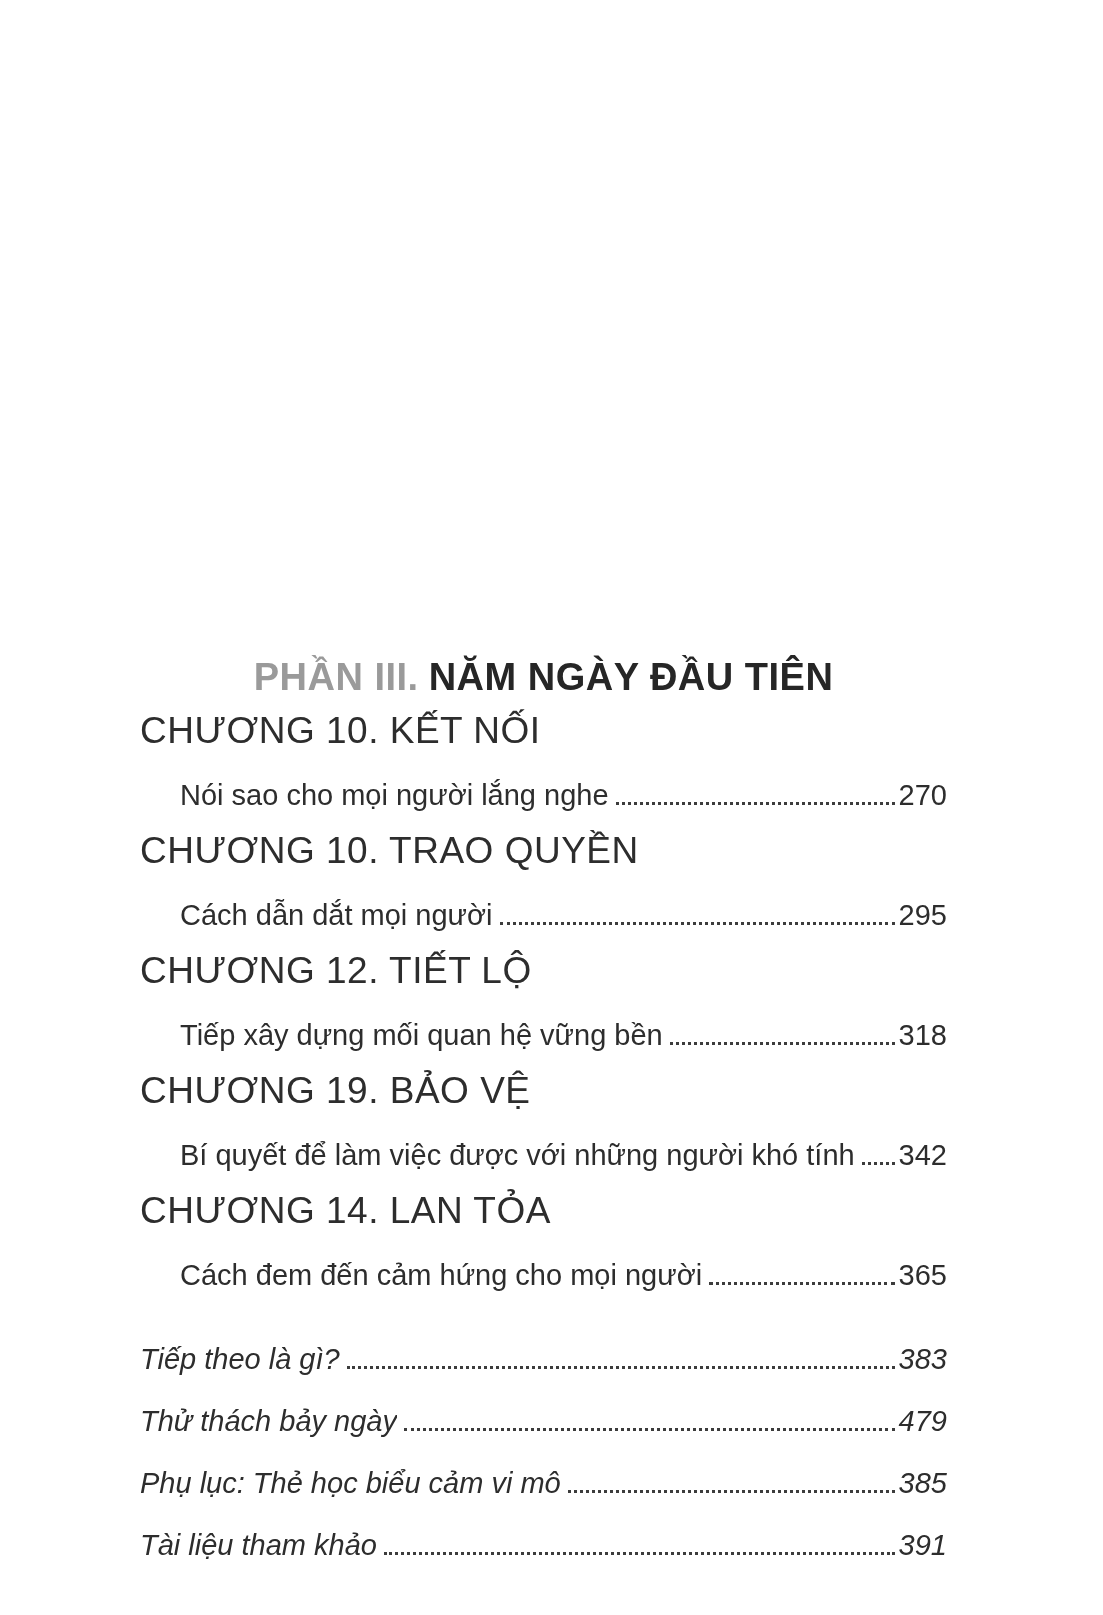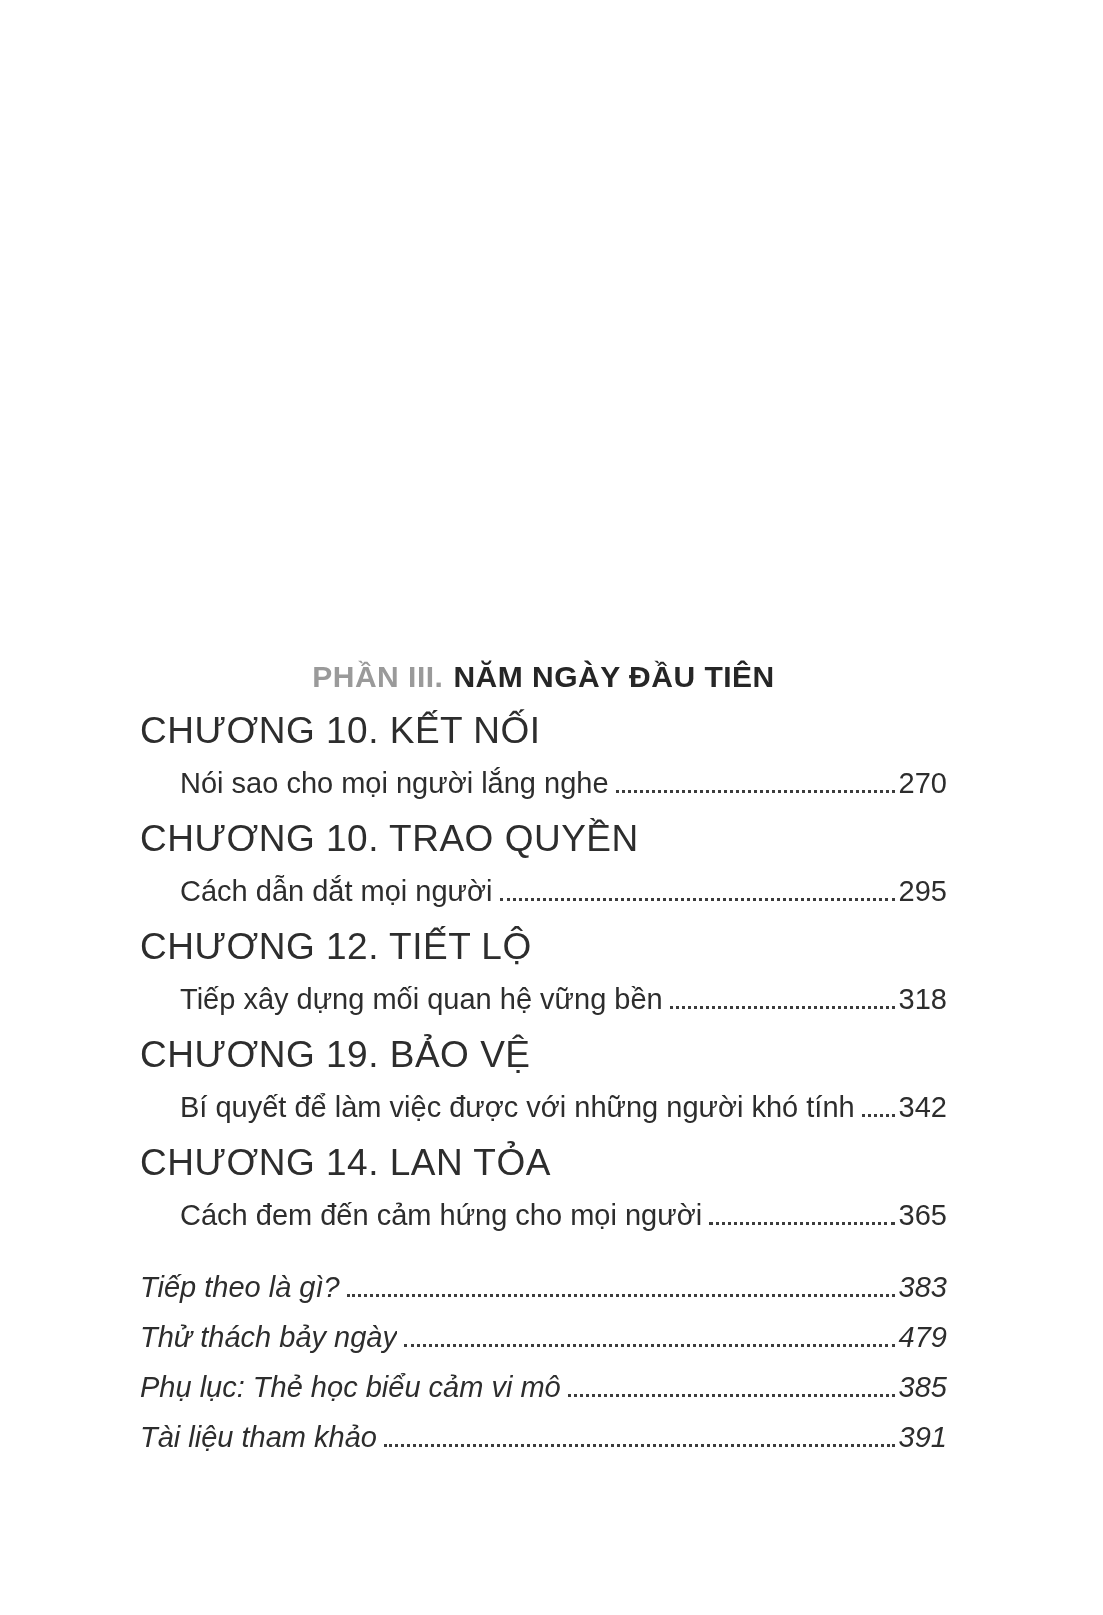--- a/index.html
+++ b/index.html
@@ -17,21 +17,21 @@
   }
   .toc {
     position: absolute;
     left: 140px;
     top: 0;
     width: 807px;
     padding-top: 658px;
   }
   .part-heading {
     text-align: center;
-    font-size: 30px;
+    font-size: 38px;
     font-weight: bold;
     line-height: 38px;
     margin-bottom: 18px;
     letter-spacing: 0.5px;
     white-space: nowrap;
   }
   .part-prefix { color: #9a9a9a; margin-right: 10px; }
   .part-title  { color: #262626; }
   .chapter-label {
     font-size: 37px;
@@ -41,21 +41,21 @@
     margin-bottom: 18px;
     white-space: nowrap;
   }
   .toc-row {
     display: flex;
     align-items: flex-end;
     font-size: 29px;
     line-height: 34px;
     color: #2d2d2d;
   }
-  .toc-row .entry-text { white-space: nowrap; flex: 0 1 auto; overflow: hidden; }
+  .toc-row .entry-text { white-space: nowrap; flex: 0 1 auto; overflow: hidden; margin-top: 12px; }
   .leader {
     flex: 1 1 auto;
     min-width: 14px;
     border-bottom: 3px dotted #3c3c3c;
     margin: 0 4px 7px 7px;
     height: 1px;
   }
   .entry-page { white-space: nowrap; flex: 0 0 auto; }
   .chapter .toc-row { padding-left: 40px; margin-bottom: 22px; }
   .back-matter { margin-top: 38px; }

